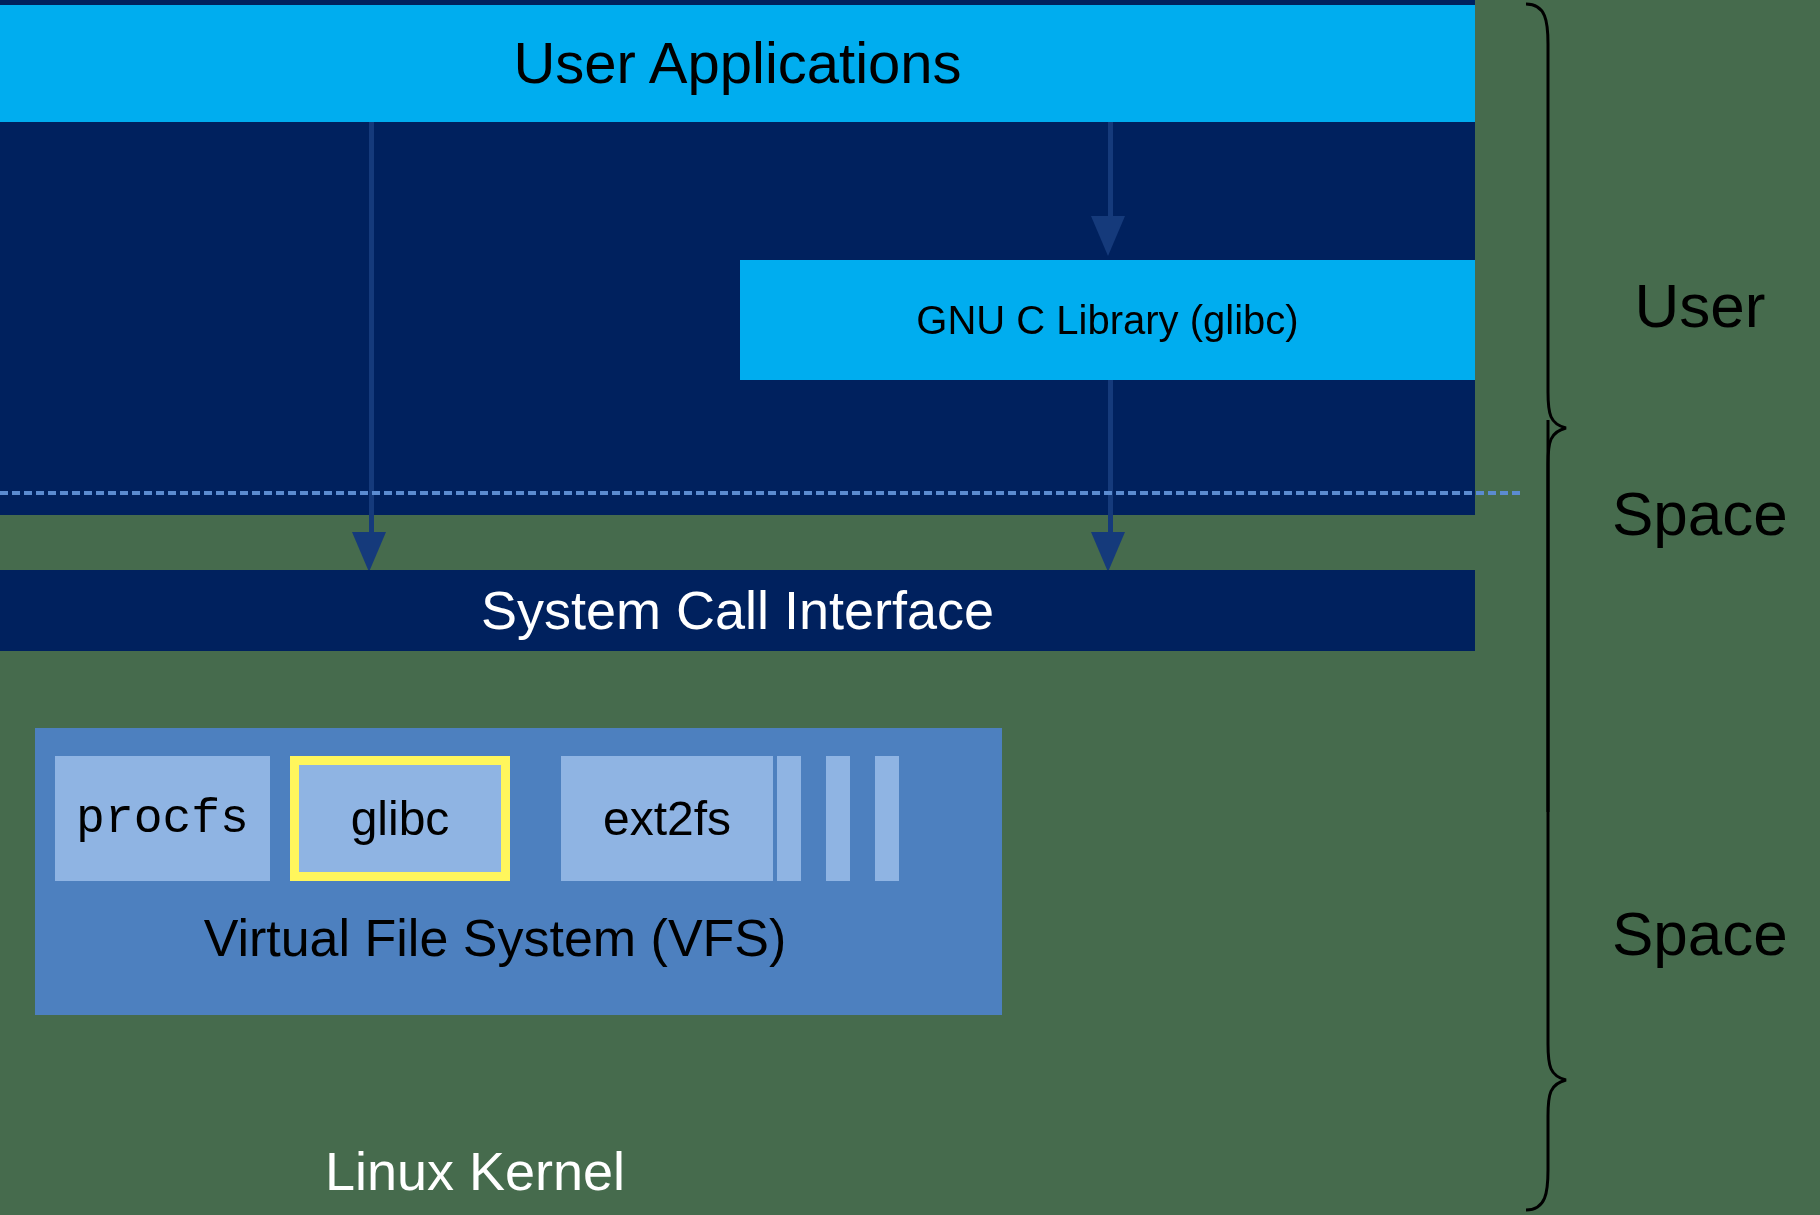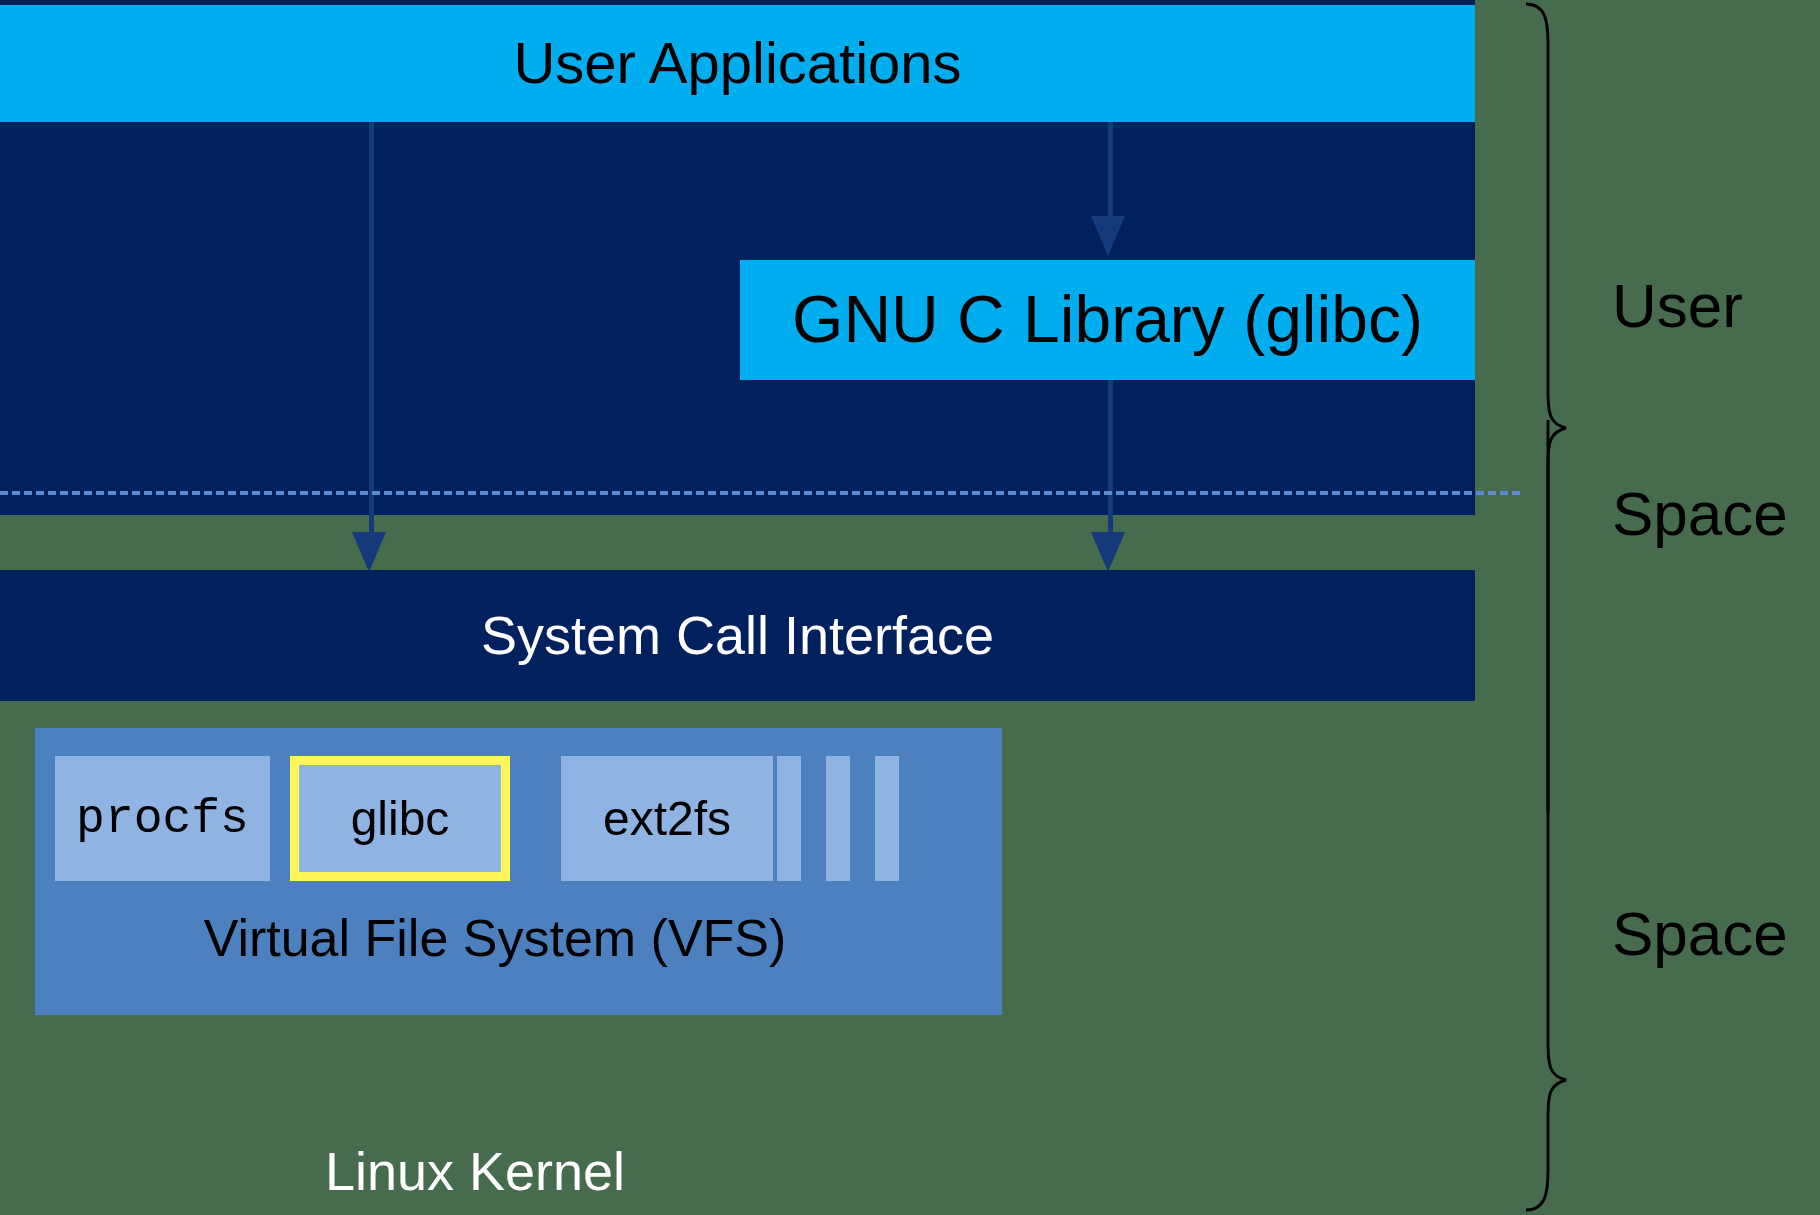--- a/index.html
+++ b/index.html
@@ -30,26 +30,26 @@
   #user-applications {
     left: 0px; top: 5px; width: 1475px; height: 117px;
     background: #00ADEF;
     color: #000000;
     font-size: 58px;
   }
   #glibc {
     left: 740px; top: 260px; width: 735px; height: 120px;
     background: #00ADEF;
     color: #000000;
-    font-size: 66px;
+    font-size: 40px;
   }
 
   
   #syscall-interface {
-    left: 0px; top: 570px; width: 1475px; height: 131px;
+    left: 0px; top: 570px; width: 1475px; height: 81px;
     background: #00215E;
     color: #FFFFFF;
     font-size: 54px;
   }
   #linux-kernel {
     left: 0px; top: 700px; width: 1475px; height: 515px;
     background: #00215E;
   }
   #linux-kernel-label {
     position: absolute;
@@ -132,20 +132,21 @@
     width: 110px; height: 1215px;
   }
 
   
   .space-label {
     position: absolute;
     color: #000000;
     font-size: 62px;
     line-height: 1.12;
     white-space: pre;
+    text-align: center;
   }
   #user-space-label   { left: 1612px; top: 132px; }
   #kernel-space-label { left: 1612px; top: 760px; }
 </style>
 </head>
 <body>
 
 <div id="stage">
 
   <div class="box" id="user-applications">User Applications</div>

